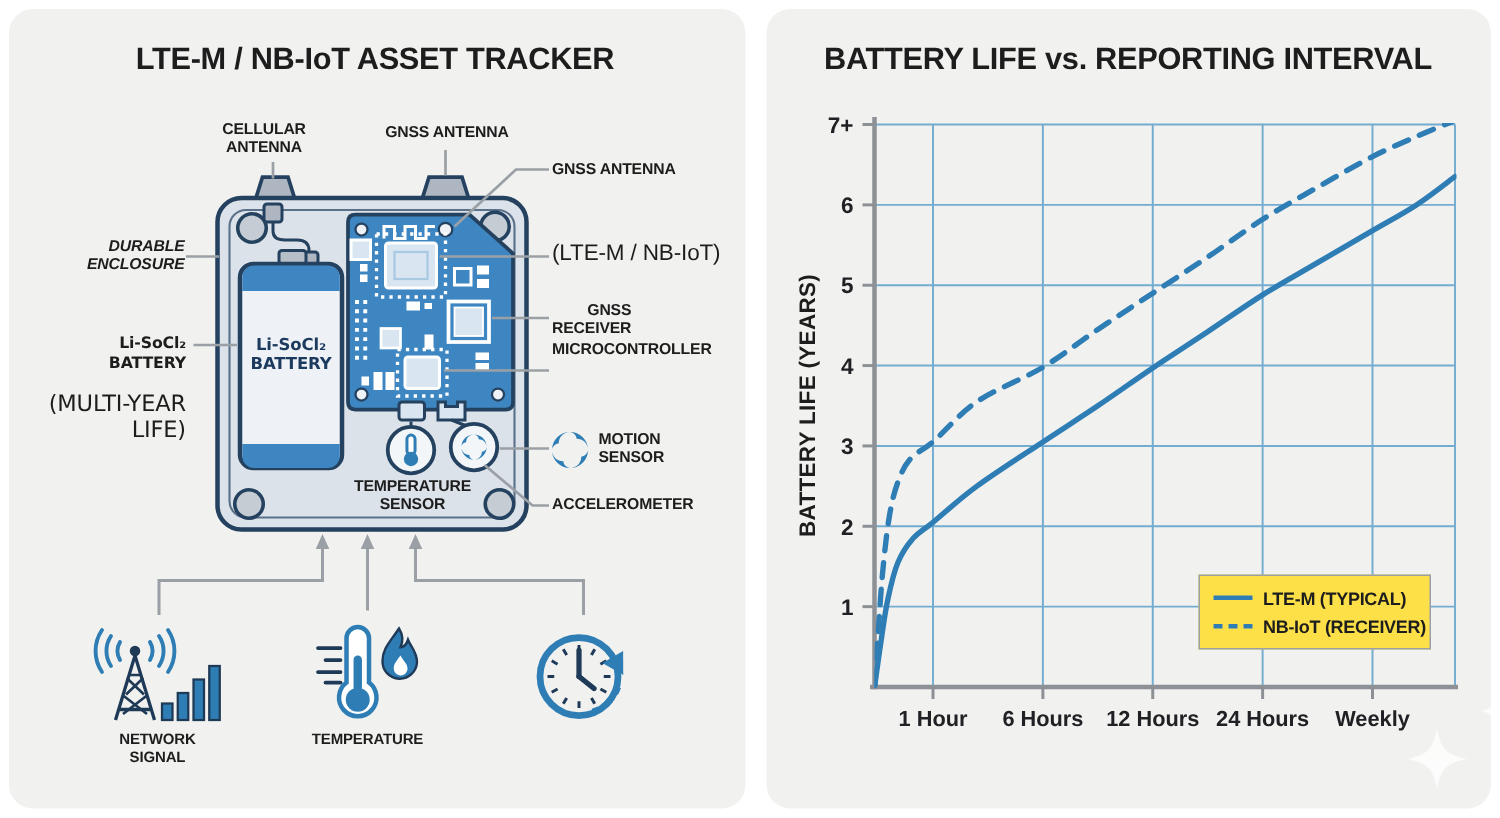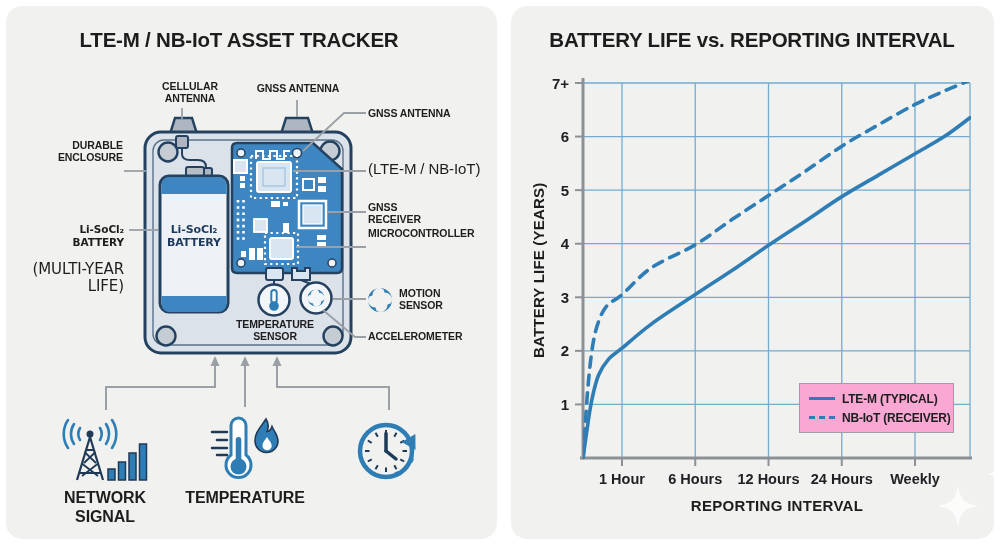--- a/index.html
+++ b/index.html
@@ -5,27 +5,27 @@
   html,body{margin:0;padding:0;background:#ffffff;font-family:"Liberation Sans","DejaVu Sans",sans-serif;}
   .page{position:relative;width:1000px;height:545px;background:#ffffff;overflow:hidden;}
   .card{position:absolute;top:6px;height:533px;background:#f1f1ef;border-radius:16px;}
   .card.left{left:6px;width:491px;}
   .card.right{left:511px;width:483px;}
   .title{position:absolute;font-weight:700;font-size:20.5px;letter-spacing:-0.2px;color:#1d1d1d;text-align:center;}
   .lbl{position:absolute;font-weight:700;font-size:10.5px;line-height:1.18;color:#1d1d1d;white-space:pre-line;letter-spacing:-0.1px;z-index:3;}
   .lbl.center{text-align:center;}
   .lbl.right{text-align:right;}
   .lbl .note,.note{font-weight:400;font-size:15px;}
-  .big{font-size:16px;line-height:1.2;}
+  .big{font-size:10px;line-height:1.2;}
   .battfont{font-family:"DejaVu Sans",sans-serif;}
   svg.layer{position:absolute;left:0;top:0;z-index:2;pointer-events:none;}
   .ylabel{position:absolute;left:530px;top:83px;height:375px;display:flex;align-items:center;justify-content:center;
           writing-mode:vertical-rl;transform:rotate(180deg);font-weight:700;font-size:15px;color:#1d1d1d;letter-spacing:0.2px;z-index:3;}
   .xlabel{position:absolute;left:583px;top:497px;width:388px;text-align:center;font-weight:700;font-size:15px;color:#1d1d1d;letter-spacing:0.3px;z-index:3;}
-  .legend{position:absolute;left:799px;top:383px;width:155px;background:#f9a8d4;border:1.5px solid #9aa0a6;
+  .legend{position:absolute;left:799px;top:383px;width:155px;background:#fde047;border:1.5px solid #9aa0a6;
           padding:5px 8px 5px 9px;box-sizing:border-box;z-index:4;}
   .legend-row{display:flex;align-items:center;height:19px;}
   .legend-row .txt{font-size:12px;font-weight:700;letter-spacing:-0.2px;color:#1d1d1d;white-space:nowrap;}
   .sample{display:inline-block;width:26px;margin-right:7px;flex:0 0 26px;}
   .sample.solid{border-top:3.5px solid #2e7eb5;}
   .sample.dashed{border-top:3.5px dashed #2e7eb5;}
 </style>
 </head>
 <body>
 
@@ -266,57 +266,56 @@
         <text x="622" y="484" text-anchor="middle" font-size="14.5">1 Hour</text>
         <text x="695.25" y="484" text-anchor="middle" font-size="14.5">6 Hours</text>
         <text x="768.5" y="484" text-anchor="middle" font-size="14.5">12 Hours</text>
         <text x="841.75" y="484" text-anchor="middle" font-size="14.5">24 Hours</text>
         <text x="915" y="484" text-anchor="middle" font-size="14.5">Weekly</text>
       </g>
       <path d="M583.2,456.9 C583.9,451.8 586.1,435.5 587.6,425.9 C589.0,416.2 590.1,407.6 592.0,399.1 C593.8,390.6 595.8,381.7 598.6,375.0 C601.4,368.3 604.9,363.4 608.8,358.9 C612.7,354.4 614.9,354.0 622.0,348.2 C629.1,342.4 639.1,333.0 651.3,324.1 C663.5,315.1 681.8,303.5 695.3,294.6 C708.7,285.7 719.7,278.7 731.9,270.5 C744.1,262.3 756.3,253.5 768.5,245.3 C780.7,237.1 792.9,229.3 805.1,221.2 C817.3,213.1 829.5,204.3 841.8,196.6 C854.0,188.9 866.2,182.3 878.4,175.1 C890.6,168.0 904.0,160.1 915.0,153.7 C926.0,147.3 935.1,142.6 944.3,136.6 C953.5,130.6 965.7,120.9 969.9,117.8" fill="none" stroke="#2e7eb5" stroke-width="3.6" stroke-linecap="round" clip-path="url(#plotclip)" stroke-dasharray="none"></path>
       <path d="M583.2,456.9 C583.5,451.3 584.5,435.5 585.4,423.2 C586.2,410.9 587.1,395.9 588.3,383.0 C589.5,370.1 591.0,355.8 592.7,345.5 C594.4,335.2 596.1,328.1 598.6,321.4 C601.0,314.7 603.4,309.8 607.4,305.3 C611.3,300.9 614.7,300.9 622.0,294.6 C629.3,288.4 639.1,276.1 651.3,267.8 C663.5,259.5 681.8,252.8 695.3,244.8 C708.7,236.8 719.7,227.8 731.9,219.6 C744.1,211.4 756.3,203.5 768.5,195.5 C780.7,187.5 792.9,179.6 805.1,171.4 C817.3,163.2 829.5,154.0 841.8,146.2 C854.0,138.4 866.2,131.8 878.4,124.8 C890.6,117.8 904.0,110.1 915.0,104.4 C926.0,98.8 935.1,95.1 944.3,91.0 C953.5,87.0 965.7,82.1 969.9,80.3" fill="none" stroke="#2e7eb5" stroke-width="3.6" stroke-linecap="round" clip-path="url(#plotclip)" stroke-dasharray="10 8"></path>
     </svg>
 
-  <div class="title" style="left:19px;top:28px;width:440px;">LTE-M / NB-IoT ASSET TRACKER</div>
+  <div class="title" style="left:30px;top:28px;width:440px;">LTE-M / NB-IoT ASSET TRACKER</div>
   <div class="title" style="left:513px;top:28px;width:478px;">BATTERY LIFE vs. REPORTING INTERVAL</div>
 
-  <div class="lbl center" style="left:144px;top:80px;width:92px;">CELLULAR
+  <div class="lbl center" style="left:130px;top:80px;width:92px;">CELLULAR
 ANTENNA</div>
   <div class="lbl center" style="left:252px;top:82px;width:92px;">GNSS ANTENNA</div>
   <div class="lbl" style="left:368px;top:107px;">GNSS ANTENNA</div>
-  <div class="lbl right" style="left:30px;top:139px;width:93px;">DURABLE
+  <div class="lbl right" style="left:30px;top:158px;width:93px;font-style:italic;">DURABLE
 ENCLOSURE</div>
 
   <div class="lbl right battfont" style="left:16px;top:211px;width:108px;">
     <div>Li-SoCl₂
 BATTERY</div>
     <div class="note">(MULTI-YEAR LIFE)</div>
   </div>
 
   <div class="lbl" style="left:368px;top:148px;">
     <div class="note">(LTE-M / NB-IoT)</div>
   </div>
 
-  <div class="lbl" style="left:368px;top:201px;">GNSS
+  <div class="lbl" style="left:368px;top:201px;text-align:right;">GNSS
 RECEIVER</div>
   <div class="lbl" style="left:368px;top:227px;">MICROCONTROLLER</div>
   <div class="lbl" style="left:399px;top:287px;">MOTION
 SENSOR</div>
   <div class="lbl" style="left:368px;top:330px;">ACCELEROMETER</div>
   <div class="lbl center" style="left:223px;top:318px;width:104px;">TEMPERATURE
 SENSOR</div>
   <div class="lbl center battfont" style="left:158px;top:224px;width:72px;font-size:11px;color:#1c3a5e;">Li-SoCl₂
 BATTERY</div>
 
   <div class="lbl center big" style="left:53px;top:488px;width:104px;">NETWORK
 SIGNAL</div>
   <div class="lbl center big" style="left:183px;top:488px;width:124px;">TEMPERATURE</div>
 
   <div class="ylabel">BATTERY LIFE (YEARS)</div>
-  <div class="xlabel">REPORTING INTERVAL</div>
 
   <div class="legend">
     <div class="legend-row">
       <span class="sample solid"></span>
       <span class="txt">LTE-M (TYPICAL)</span>
     </div>
     <div class="legend-row">
       <span class="sample dashed"></span>
       <span class="txt">NB-IoT (RECEIVER)</span>
     </div>

